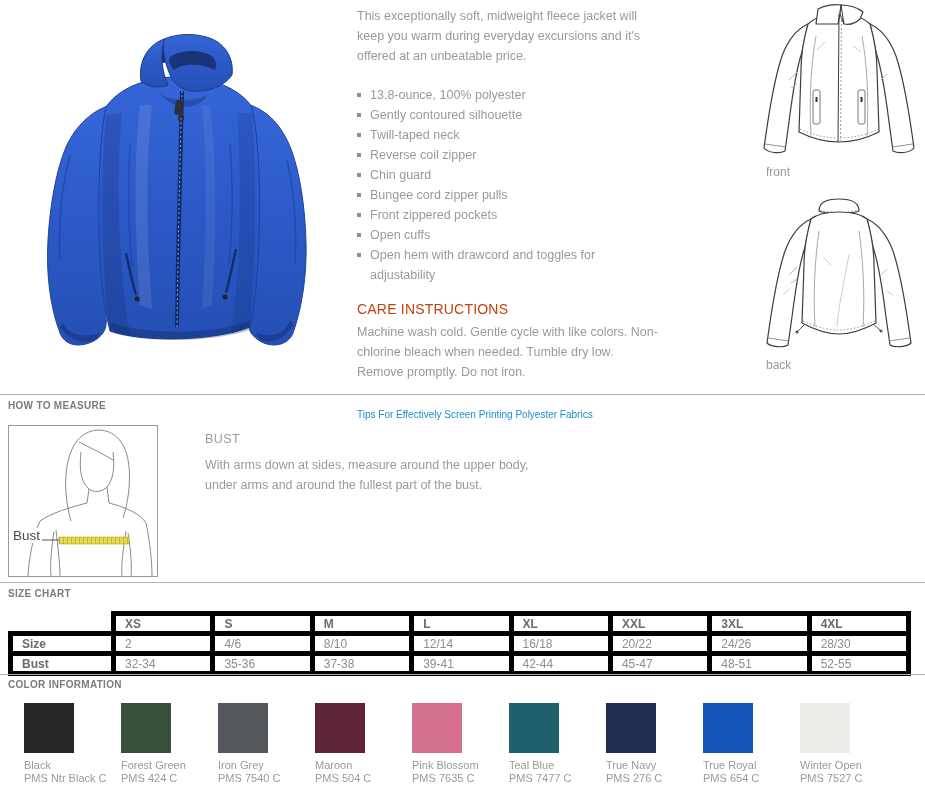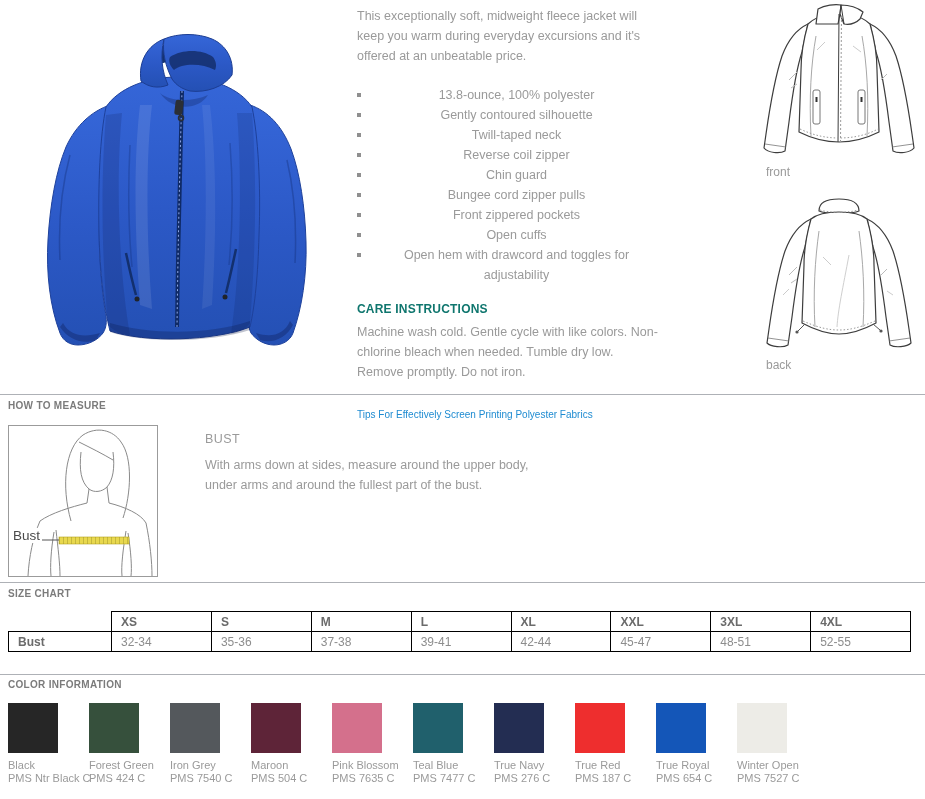--- a/index.html
+++ b/index.html
@@ -8,48 +8,48 @@
   .page { position:relative; width:925px; height:799px; background:#fff; overflow:hidden; }
 
   .divider { position:absolute; left:0; width:925px; height:1px; background:#aeb1b6; }
 
   .sec-head { position:absolute; left:8px; font-size:10px; font-weight:bold; color:#7b7b7b; letter-spacing:.3px; }
 
   
   .photo { position:absolute; left:10px; top:5px; width:335px; height:378px; }
   .desc  { position:absolute; left:357px; top:6px; width:306px; color:#9a9a9a; font-size:12.5px; line-height:20px; }
   .desc .intro { margin-bottom:19px; }
-  .features { list-style:none; margin:8px 0 14px 0;text-align:center; }
+  .features { list-style:none; margin:8px 0 14px 0; }
   .features li { position:relative; padding-left:13px; line-height:20px; }
   .features li::before { content:""; position:absolute; left:0; top:8px; width:4px; height:4px; background:#8f8f8f; }
-  .care-head { font-size:12px; font-weight:bold; color:#0f766e; letter-spacing:.2px; margin-bottom:3px; }
+  .care-head { font-size:14px; font-weight:normal; color:#c2410c; letter-spacing:.2px; margin-bottom:3px; }
   .care-text { margin-bottom:22px; }
   .tips-link { display:inline-block; font-size:10px; color:#1e8bd1; text-decoration:none; cursor:pointer; }
 
   .views { position:absolute; left:753px; top:2px; width:172px; }
   .views .vlabel { font-size:12px; color:#9a9a9a; margin:1px 0 0 13px; }
   .views .back-wrap { margin-top:16px; }
 
   
   .figure-box { position:absolute; left:8px; top:425px; width:150px; height:152px; border:1px solid #9b9b9b; background:#fff; }
   .bust-fig-label { position:absolute; left:4px; top:102px; font-size:13.5px; color:#4a4a4a; background:#fff; padding-right:2px; }
   .measure-text { position:absolute; left:205px; top:429px; width:345px; font-size:12.5px; line-height:20px; color:#9a9a9a; }
   .measure-text .bust-h { letter-spacing:.4px; margin-bottom:6px; }
 
   
   #size-table { position:absolute; left:8px; top:611px; width:903px; border-collapse:collapse; table-layout:fixed; font-size:12px; }
-  #size-table th, #size-table td { border:1px solid #000000; height:20px; padding:0 0 0 9px; text-align:left; vertical-align:middle; font-weight:normal; }
+  #size-table th, #size-table td { border:5px solid #000000; height:20px; padding:0 0 0 9px; text-align:left; vertical-align:middle; font-weight:normal; }
   #size-table thead th { color:#6b6b6b; font-weight:bold; }
   #size-table th.corner { border:none; }
   #size-table th.rowlabel { color:#6b6b6b; font-weight:bold; }
   #size-table td { color:#8d8d8d; }
 
   
   #swatches { position:absolute; left:8px; top:703px; display:flex; }
-  .swatch-cell { flex:0 0 81px; width:81px; }
+  .swatch-cell { flex:0 0 81px; width:81px;margin-left:16px; }
   .swatch { width:50px; height:50px; cursor:pointer; }
   .swname, .swpms { font-size:11px; color:#9a9a9a; line-height:13px; white-space:nowrap; }
   .swname { margin-top:6px; }
 </style>
 </head>
 <body>
 
 <div class="page">
 
   <div class="photo">
@@ -225,20 +225,31 @@
           <th>M</th>
           <th>L</th>
           <th>XL</th>
           <th>XXL</th>
           <th>3XL</th>
           <th>4XL</th>
         </tr>
       </thead>
       <tbody>
         <tr>
+          <th class="rowlabel">Size</th>
+          <td>2</td>
+          <td>4/6</td>
+          <td>8/10</td>
+          <td>12/14</td>
+          <td>16/18</td>
+          <td>20/22</td>
+          <td>24/26</td>
+          <td>28/30</td>
+        </tr>
+        <tr>
           <th class="rowlabel">Bust</th>
           <td>32-34</td>
           <td>35-36</td>
           <td>37-38</td>
           <td>39-41</td>
           <td>42-44</td>
           <td>45-47</td>
           <td>48-51</td>
           <td>52-55</td>
         </tr>
@@ -277,25 +288,20 @@
         <div class="swatch" style="background: rgb(32, 96, 108);"></div>
         <div class="swname">Teal Blue</div>
         <div class="swpms">PMS 7477 C</div>
       </div>
       <div class="swatch-cell">
         <div class="swatch" style="background: rgb(35, 45, 82);"></div>
         <div class="swname">True Navy</div>
         <div class="swpms">PMS 276 C</div>
       </div>
       <div class="swatch-cell">
-        <div class="swatch" style="background: rgb(238, 46, 46);"></div>
-        <div class="swname">True Red</div>
-        <div class="swpms">PMS 187 C</div>
-      </div>
-      <div class="swatch-cell">
         <div class="swatch" style="background: rgb(20, 86, 184);"></div>
         <div class="swname">True Royal</div>
         <div class="swpms">PMS 654 C</div>
       </div>
       <div class="swatch-cell">
         <div class="swatch" style="background: rgb(237, 236, 231);"></div>
         <div class="swname">Winter Open</div>
         <div class="swpms">PMS 7527 C</div>
       </div>
     </div>

